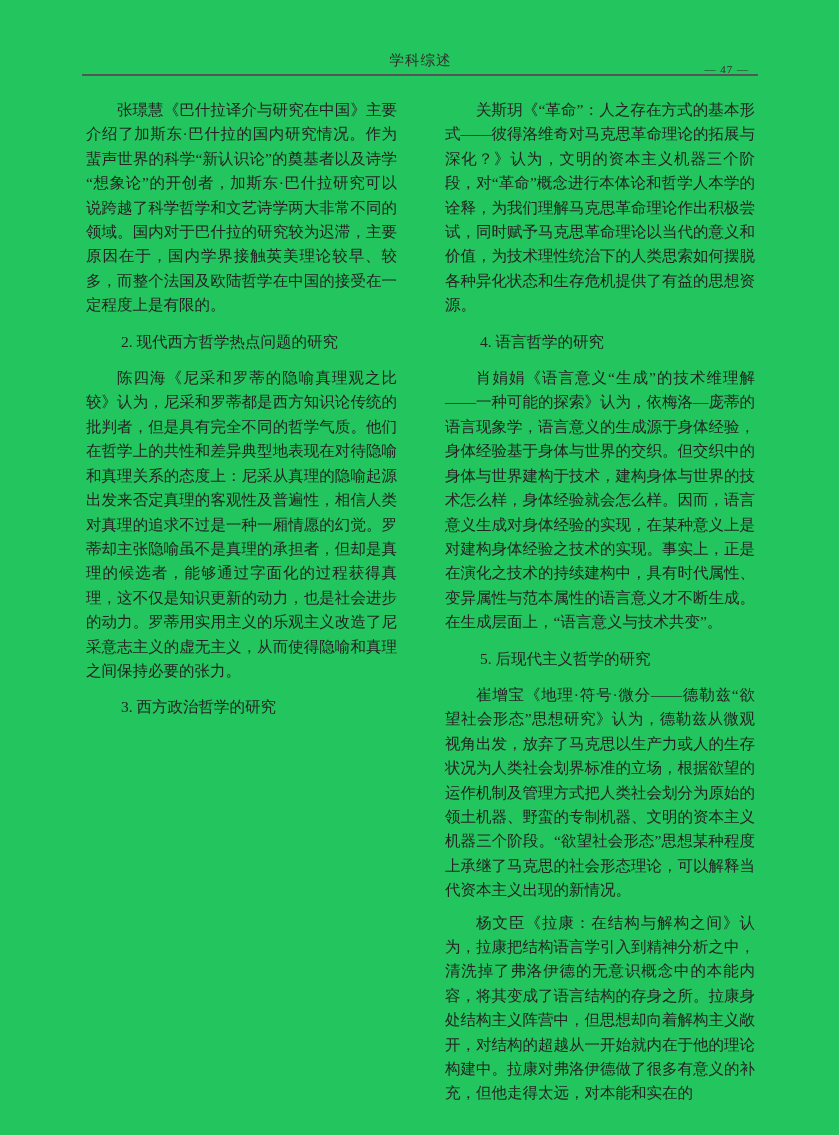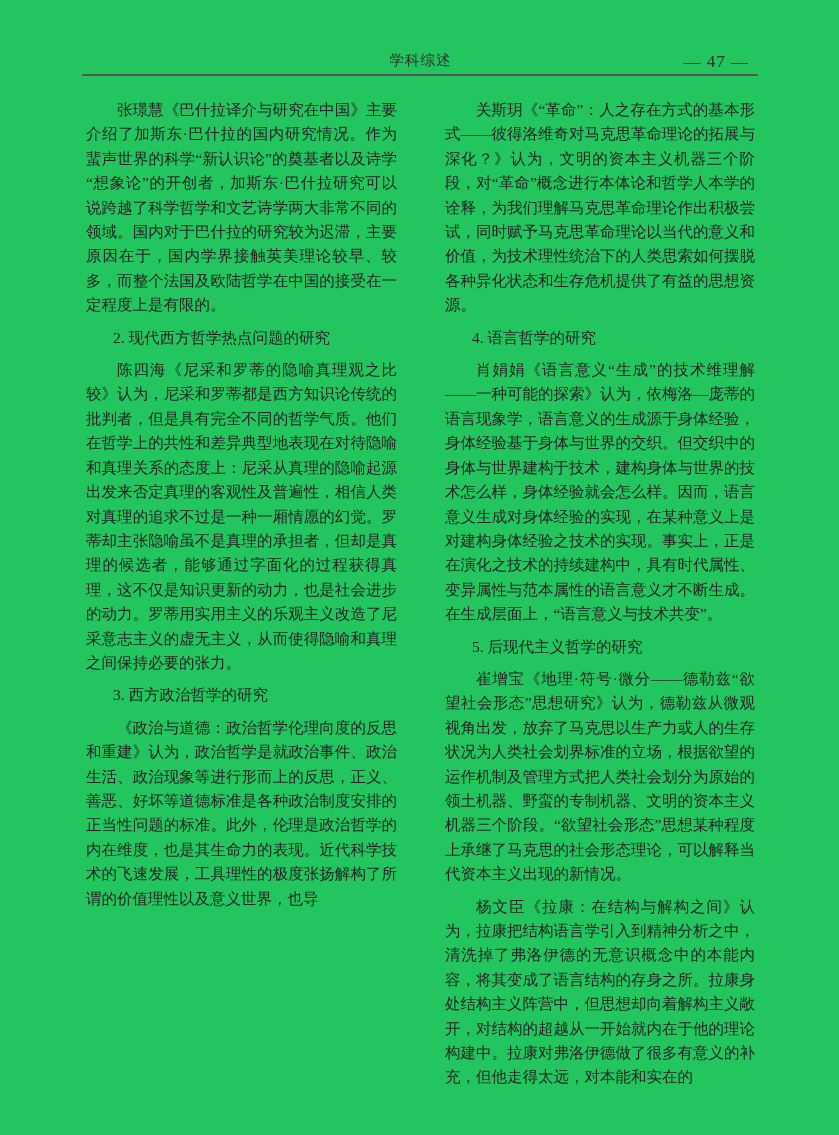--- a/index.html
+++ b/index.html
@@ -28,22 +28,22 @@
     left: 0;
     right: 0;
     text-align: center;
     font-size: 14.5px;
     letter-spacing: 1px;
     color: #2e2e2e;
   }
   .header-page {
     position: absolute;
     right: 14px;
-    top: 1px;
-    font-size: 17px;
+    top: 12px;
+    font-size: 11px;
     letter-spacing: 1px;
     color: #2e2e2e;
     white-space: nowrap;
   }
   .rule {
     position: absolute;
     top: 74px;
     left: 82px;
     width: 676px;
     height: 2px;
@@ -67,21 +67,21 @@
   .col-right { width: 326px; }
   .para {
     margin: 8px;
     padding: 0;
     text-indent: 2em;
   }
   .para.cont {
     text-indent: 0;
   }
   .heading {
-    margin: 4px;
+    margin: 12px;
     padding: 0;
     text-indent: 2em;
     font-weight: normal;
     font-size: 15.5px;
     line-height: 24.4px;
   }
 </style>
 </head>
 <body>
 
@@ -94,21 +94,20 @@
 
   <div class="rule"></div>
 
   <div class="content">
 
     <div class="col col-left">
       <p class="para">张璟慧《巴什拉译介与研究在中国》主要介绍了加斯东·巴什拉的国内研究情况。作为蜚声世界的科学“新认识论”的奠基者以及诗学“想象论”的开创者，加斯东·巴什拉研究可以说跨越了科学哲学和文艺诗学两大非常不同的领域。国内对于巴什拉的研究较为迟滞，主要原因在于，国内学界接触英美理论较早、较多，而整个法国及欧陆哲学在中国的接受在一定程度上是有限的。</p>
       <p class="heading">2. 现代西方哲学热点问题的研究</p>
       <p class="para">陈四海《尼采和罗蒂的隐喻真理观之比较》认为，尼采和罗蒂都是西方知识论传统的批判者，但是具有完全不同的哲学气质。他们在哲学上的共性和差异典型地表现在对待隐喻和真理关系的态度上：尼采从真理的隐喻起源出发来否定真理的客观性及普遍性，相信人类对真理的追求不过是一种一厢情愿的幻觉。罗蒂却主张隐喻虽不是真理的承担者，但却是真理的候选者，能够通过字面化的过程获得真理，这不仅是知识更新的动力，也是社会进步的动力。罗蒂用实用主义的乐观主义改造了尼采意志主义的虚无主义，从而使得隐喻和真理之间保持必要的张力。</p>
       <p class="heading">3. 西方政治哲学的研究</p>
-      <p class="para">《政治与道德：政治哲学伦理向度的反思和重建》认为，政治哲学是就政治事件、政治生活、政治现象等进行形而上的反思，正义、善恶、好坏等道德标准是各种政治制度安排的正当性问题的标准。此外，伦理是政治哲学的内在维度，也是其生命力的表现。近代科学技术的飞速发展，工具理性的极度张扬解构了所谓的价值理性以及意义世界，也导</p>
     </div>
 
     <div class="col col-right">
       <p class="para">关斯玥《“革命”：人之存在方式的基本形式——彼得洛维奇对马克思革命理论的拓展与深化？》认为，文明的资本主义机器三个阶段，对“革命”概念进行本体论和哲学人本学的诠释，为我们理解马克思革命理论作出积极尝试，同时赋予马克思革命理论以当代的意义和价值，为技术理性统治下的人类思索如何摆脱各种异化状态和生存危机提供了有益的思想资源。</p>
       <p class="heading">4. 语言哲学的研究</p>
       <p class="para">肖娟娟《语言意义“生成”的技术维理解——一种可能的探索》认为，依梅洛—庞蒂的语言现象学，语言意义的生成源于身体经验，身体经验基于身体与世界的交织。但交织中的身体与世界建构于技术，建构身体与世界的技术怎么样，身体经验就会怎么样。因而，语言意义生成对身体经验的实现，在某种意义上是对建构身体经验之技术的实现。事实上，正是在演化之技术的持续建构中，具有时代属性、变异属性与范本属性的语言意义才不断生成。在生成层面上，“语言意义与技术共变”。</p>
       <p class="heading">5. 后现代主义哲学的研究</p>
       <p class="para">崔增宝《地理·符号·微分——德勒兹“欲望社会形态”思想研究》认为，德勒兹从微观视角出发，放弃了马克思以生产力或人的生存状况为人类社会划界标准的立场，根据欲望的运作机制及管理方式把人类社会划分为原始的领土机器、野蛮的专制机器、文明的资本主义机器三个阶段。“欲望社会形态”思想某种程度上承继了马克思的社会形态理论，可以解释当代资本主义出现的新情况。</p>
       <p class="para">杨文臣《拉康：在结构与解构之间》认为，拉康把结构语言学引入到精神分析之中，清洗掉了弗洛伊德的无意识概念中的本能内容，将其变成了语言结构的存身之所。拉康身处结构主义阵营中，但思想却向着解构主义敞开，对结构的超越从一开始就内在于他的理论构建中。拉康对弗洛伊德做了很多有意义的补充，但他走得太远，对本能和实在的</p>
     </div>

